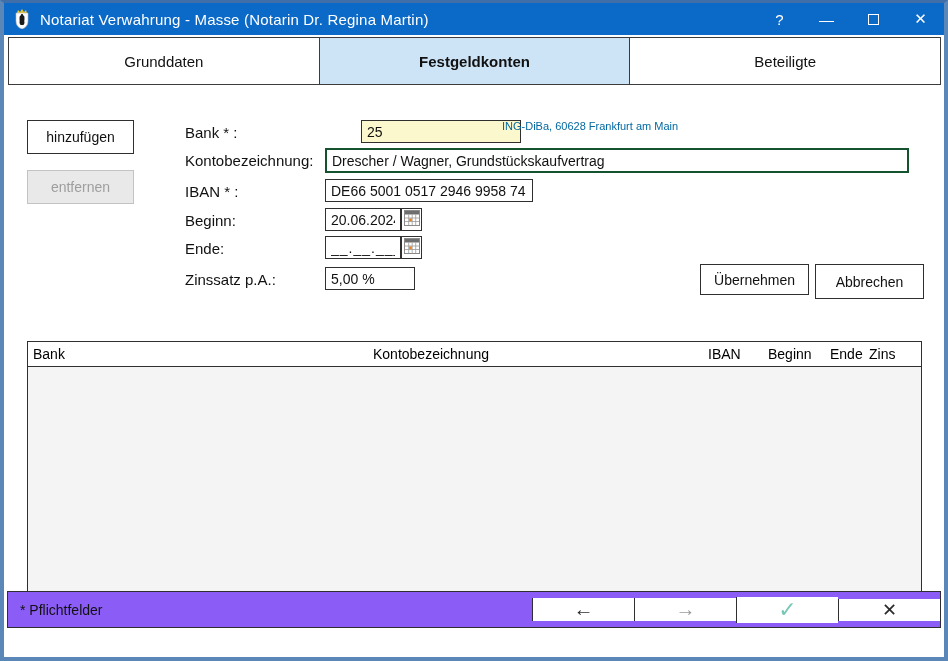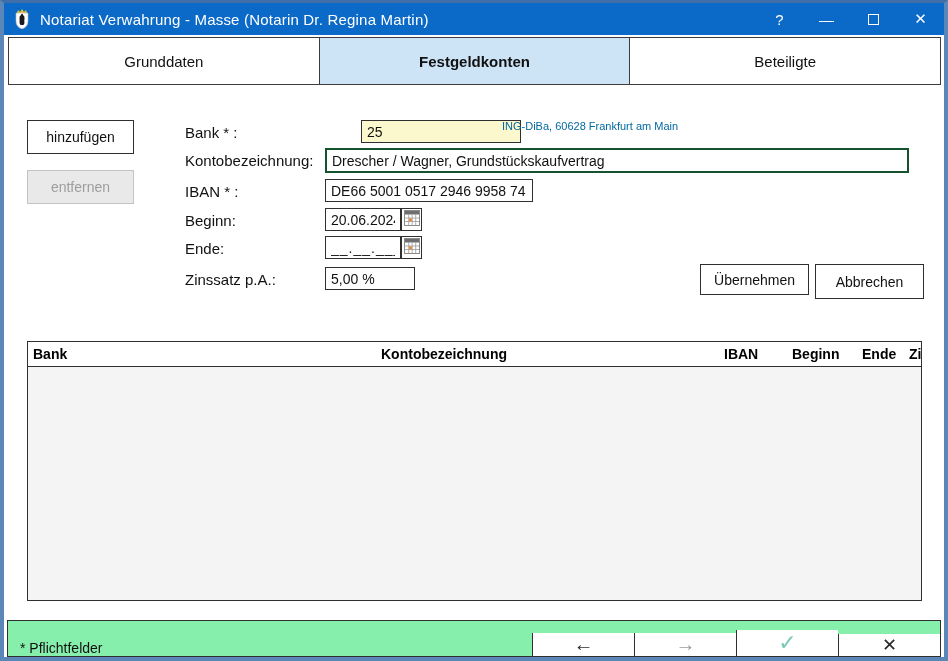--- a/index.html
+++ b/index.html
@@ -76,31 +76,31 @@
   .btn.apply  { left:696px; top:229px; width:109px; height:31px; }
   .btn.cancel { left:811px; top:229px; width:109px; height:35px; }
 
   
   .grid {
     position:absolute; left:23px; top:306px; width:895px; height:260px;
     border:1px solid #2f2f2f; background:#f4f4f4; display:flex; flex-direction:column;
   }
   .grid-header {
     display:flex; background:#fff; border-bottom:1px solid #2f2f2f;
-    height:25px; align-items:center; font-weight:bold; font-size:14px; flex:0 0 auto;gap:8px;
+    height:25px; align-items:center; font-weight:normal; font-size:14px; flex:0 0 auto;
   }
   .gh { padding-left:5px; overflow:hidden; white-space:nowrap; }
   .gh-bank { width:340px; } .gh-konto { width:335px; } .gh-iban { width:60px; }
   .gh-beginn { width:62px; } .gh-ende { width:39px; } .gh-zins { flex:1; }
   .grid-body { flex:1; }
 
   
   .statusbar {
-    position:absolute; left:3px; right:3px; top:585px; height:37px;
-    border:1px solid #2f2f2f; background:#86efac; display:flex; align-items:flex-end;
+    position:absolute; left:3px; right:3px; top:556px; height:37px;
+    border:1px solid #2f2f2f; background:#8b5cf6; display:flex; align-items:center;
   }
   .status-note { flex:1; display:flex; align-items:center; padding-left:12px; font-size:14px; color:#111; }
   .nav-btn {
     width:102px; border:none; border-left:1px solid #2f2f2f; background:#fff;
     display:flex; align-items:center; justify-content:center; font-size:20px; color:#2b2b2b;
     font-family:"Liberation Sans", sans-serif;
   }
   .nav-btn.disabled { color:#9a9a9a; }
   .nav-btn.confirm { color:#76c7b7; font-size:22px; }
   .nav-btn.close { font-size:18px; }

